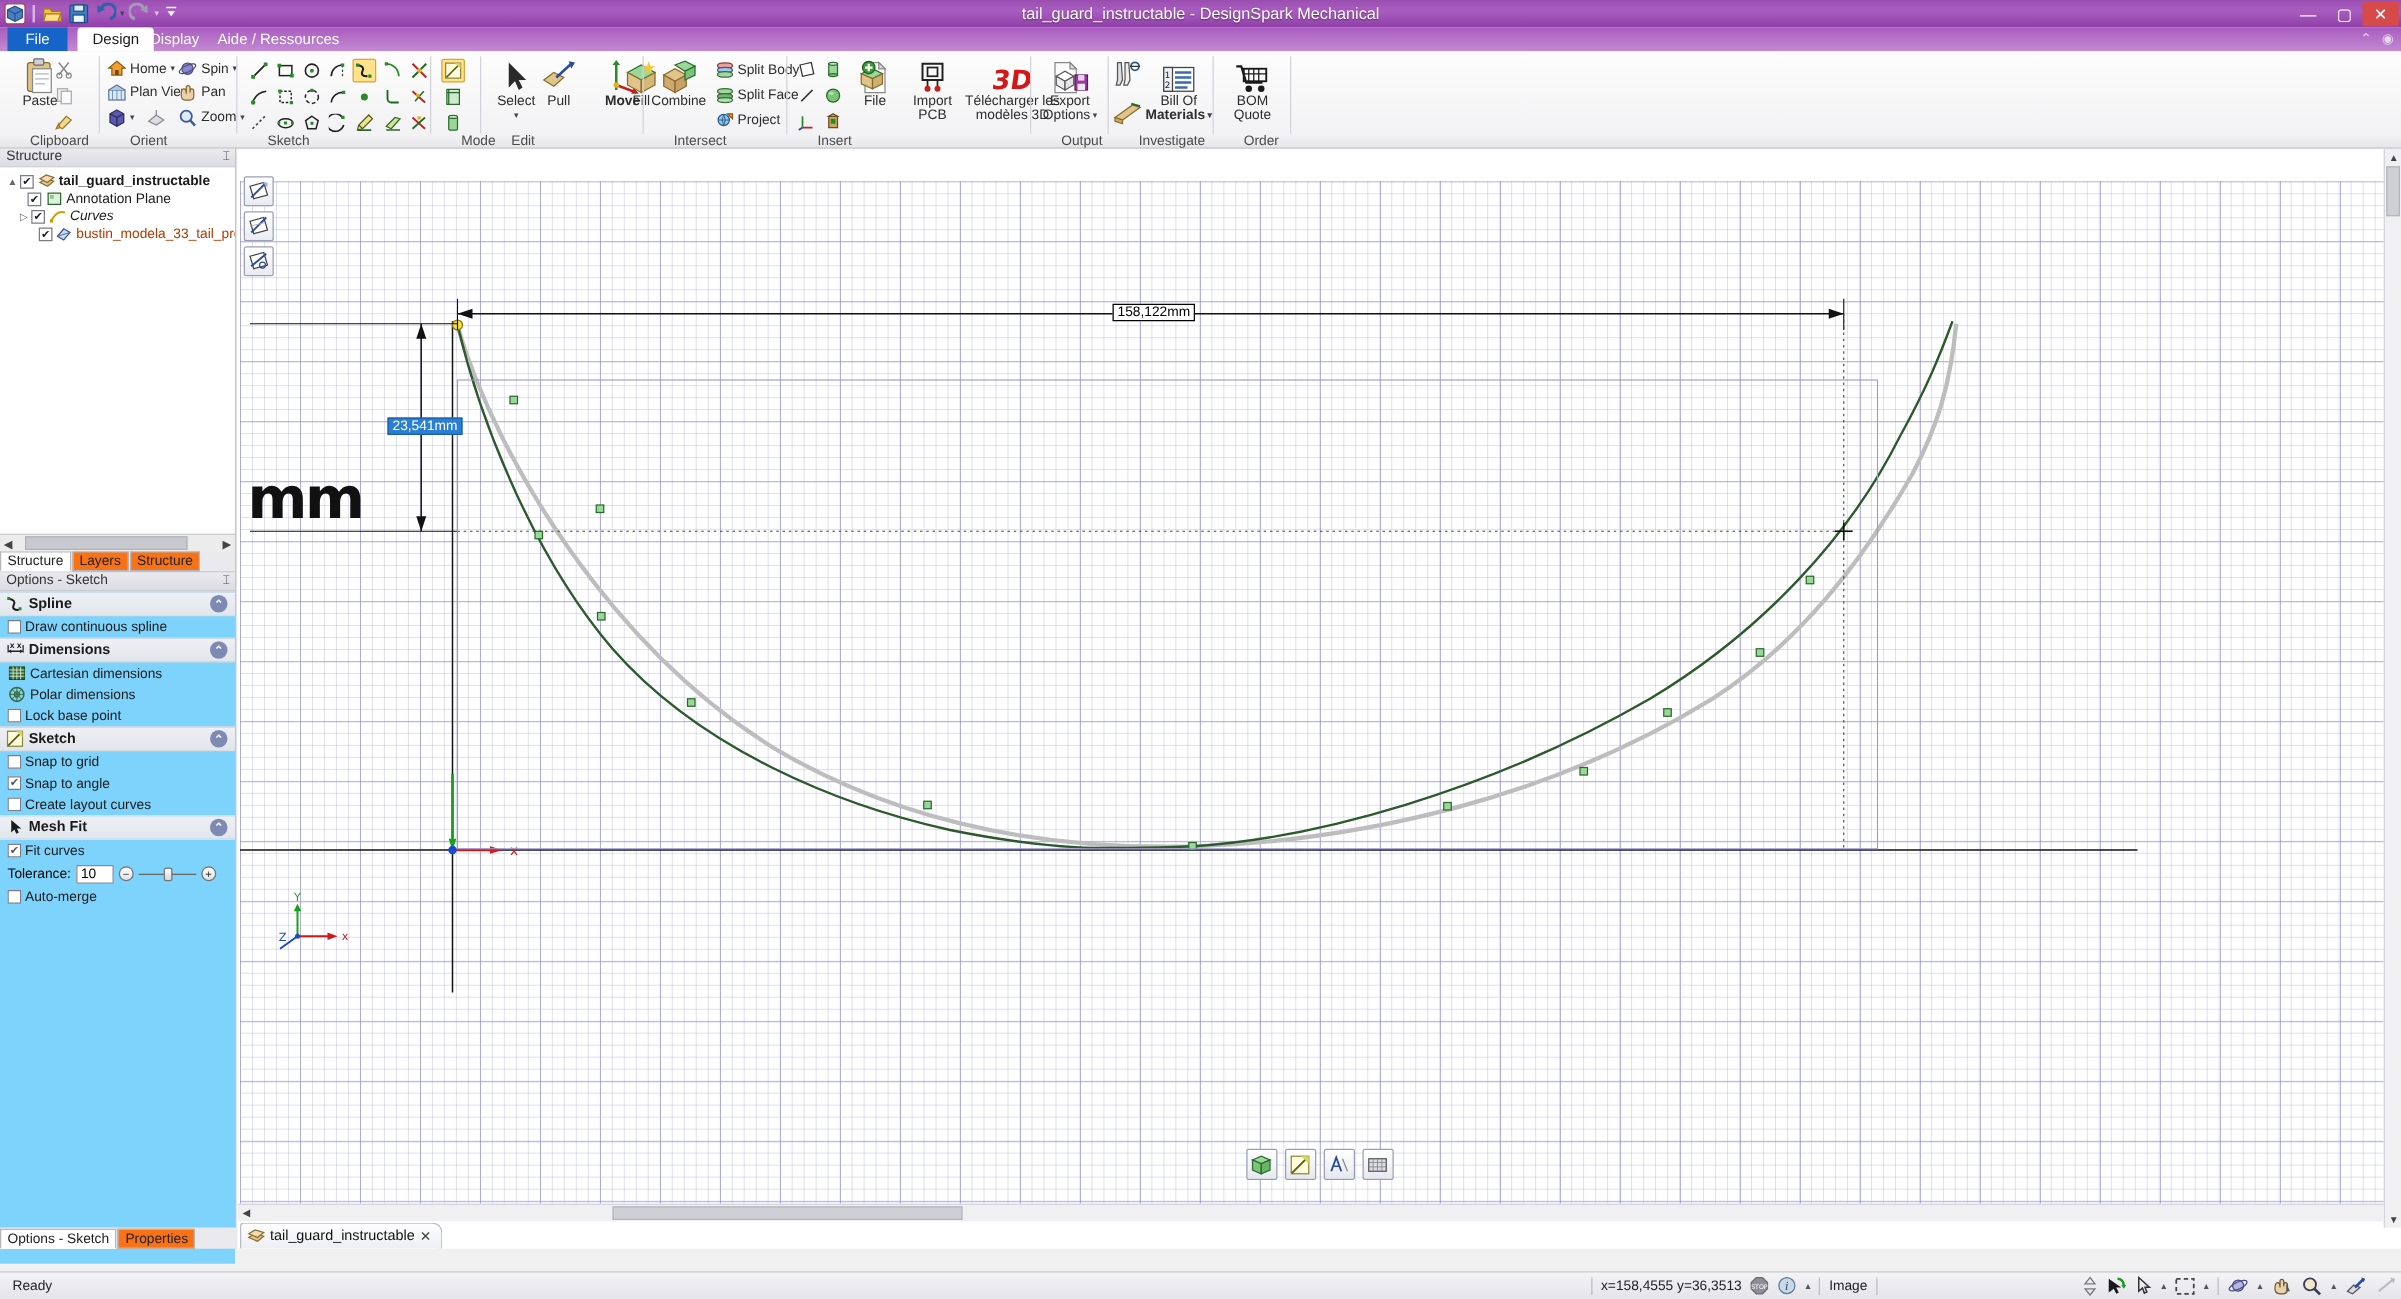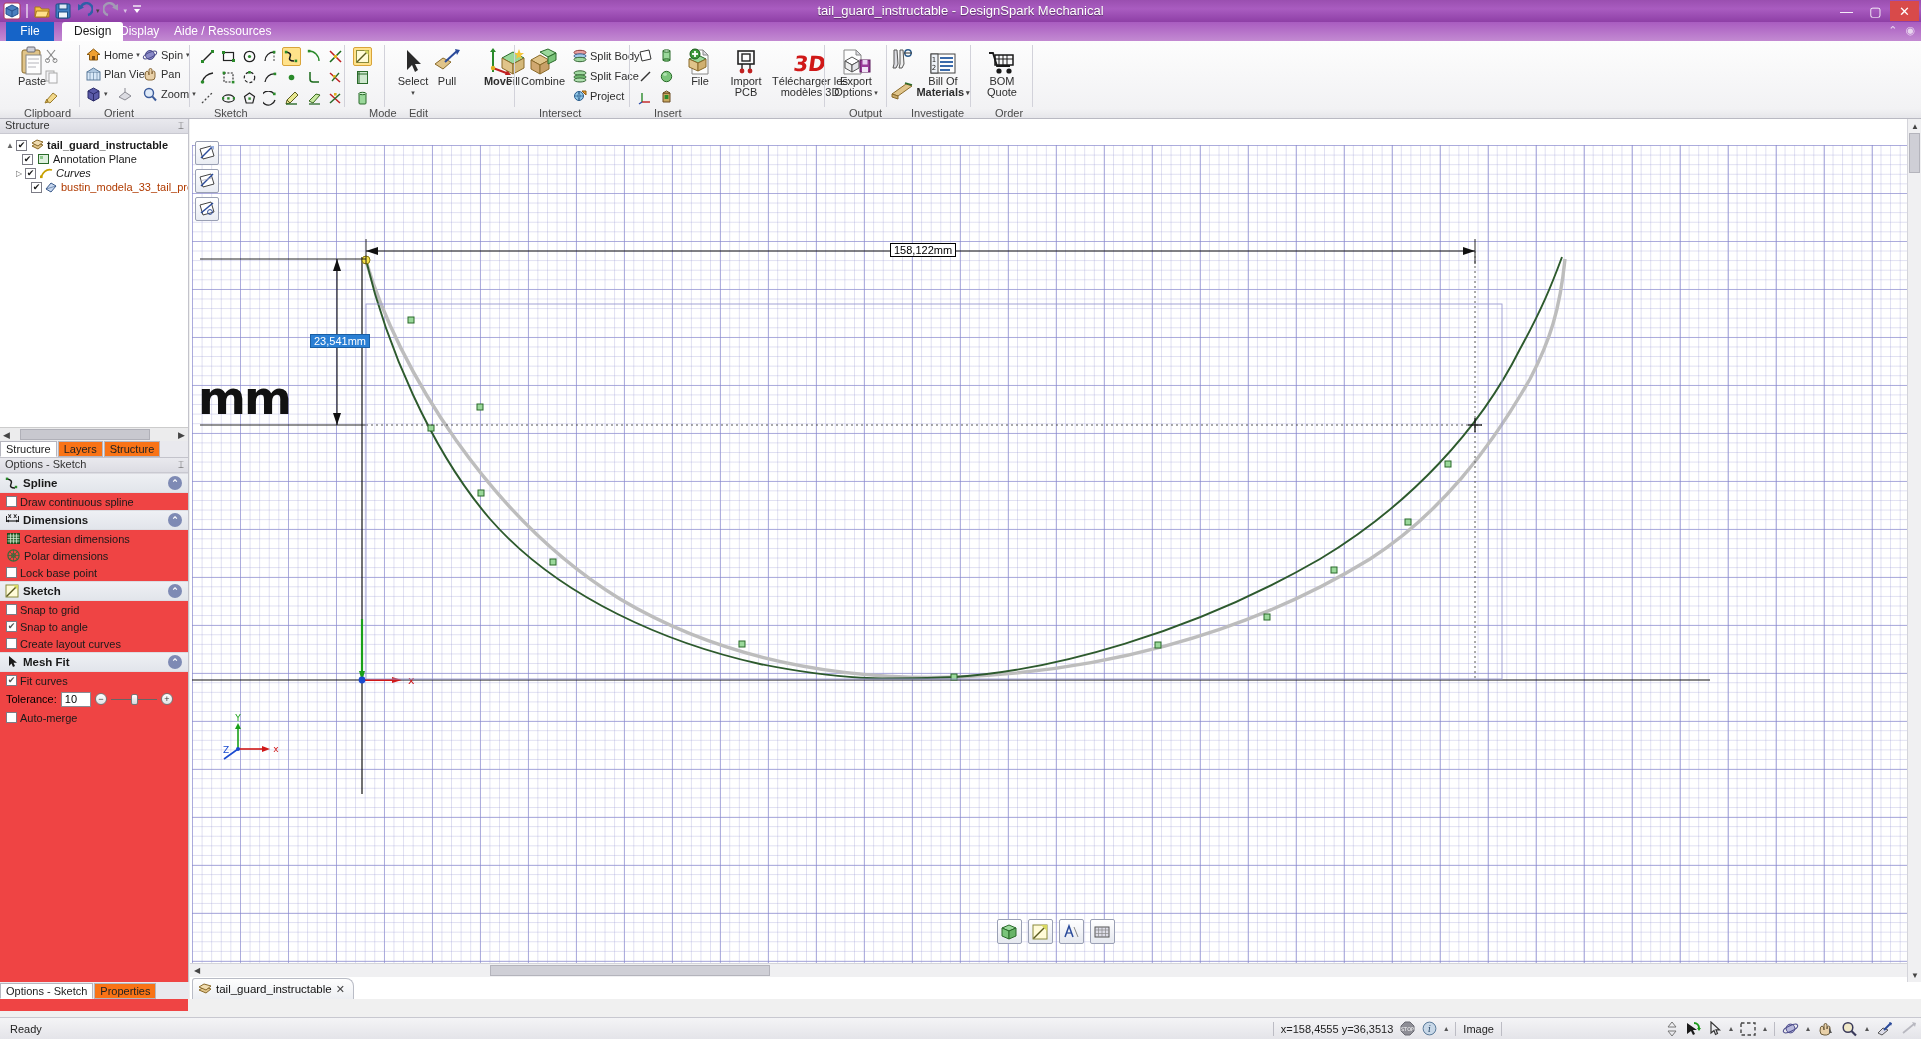--- a/index.html
+++ b/index.html
@@ -115,21 +115,21 @@
   }
   .hscroll .arrow { width: 13px; text-align: center; font-size: 9px; color: #444; }
   .hscroll .thumb { position: absolute; left: 20px; width: 130px; height: 11px; background: #c8c8cf; border: 1px solid #b0b0b8; }
   .tabrow { display: flex; height: 17px; background: #e9e9ee; border-bottom: 1px solid #c3c3cb; align-items: flex-end; }
   .ptab {
     font-size: 11px; padding: 1px 5px 1px 5px; border: 1px solid #b6b6bf;
     background: #f97316; margin-right: 1px; color: #222;
   }
   .ptab.active { background: #ffffff; border-bottom-color: #ffffff; }
 
-  .optbody { background: #ef4444; height: 538px; position: relative; }
+  .optbody { background: #7dd3fc; height: 538px; position: relative; }
   .secthead {
     display: flex; align-items: center; height: 20px;
     background: linear-gradient(to bottom,#eef0f4,#e2e5eb);
     border-top: 1px solid #dcdce2; border-bottom: 1px solid #dcdce2;
     font-size: 11.5px; font-weight: bold; color: #1a1a1a; padding-left: 4px; position: relative;
   }
   .secthead .sico { width: 16px; display:flex; align-items:center; justify-content:center; margin-right: 3px;}
   .chev {
     position: absolute; right: 6px; width: 14px; height: 14px; border-radius: 50%;
     background: #7e8ab4; color: #fff; font-size: 9px;

